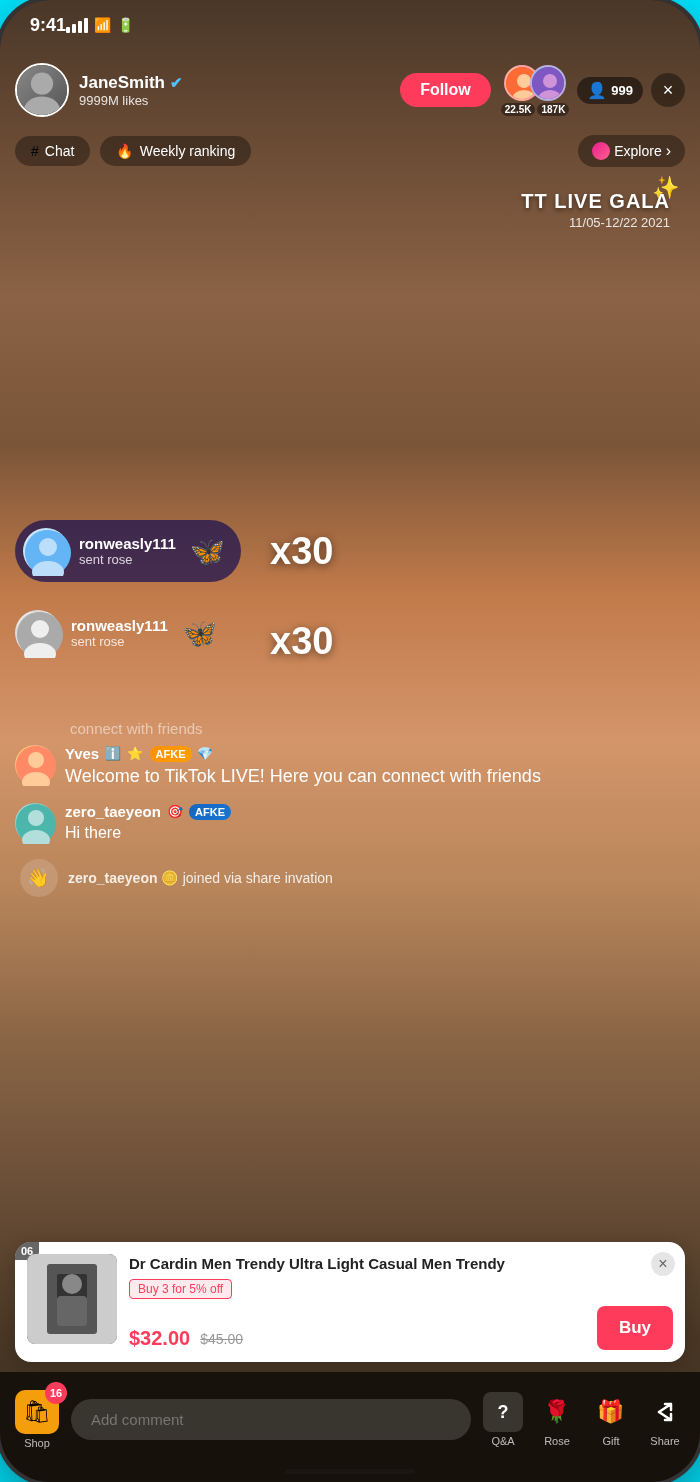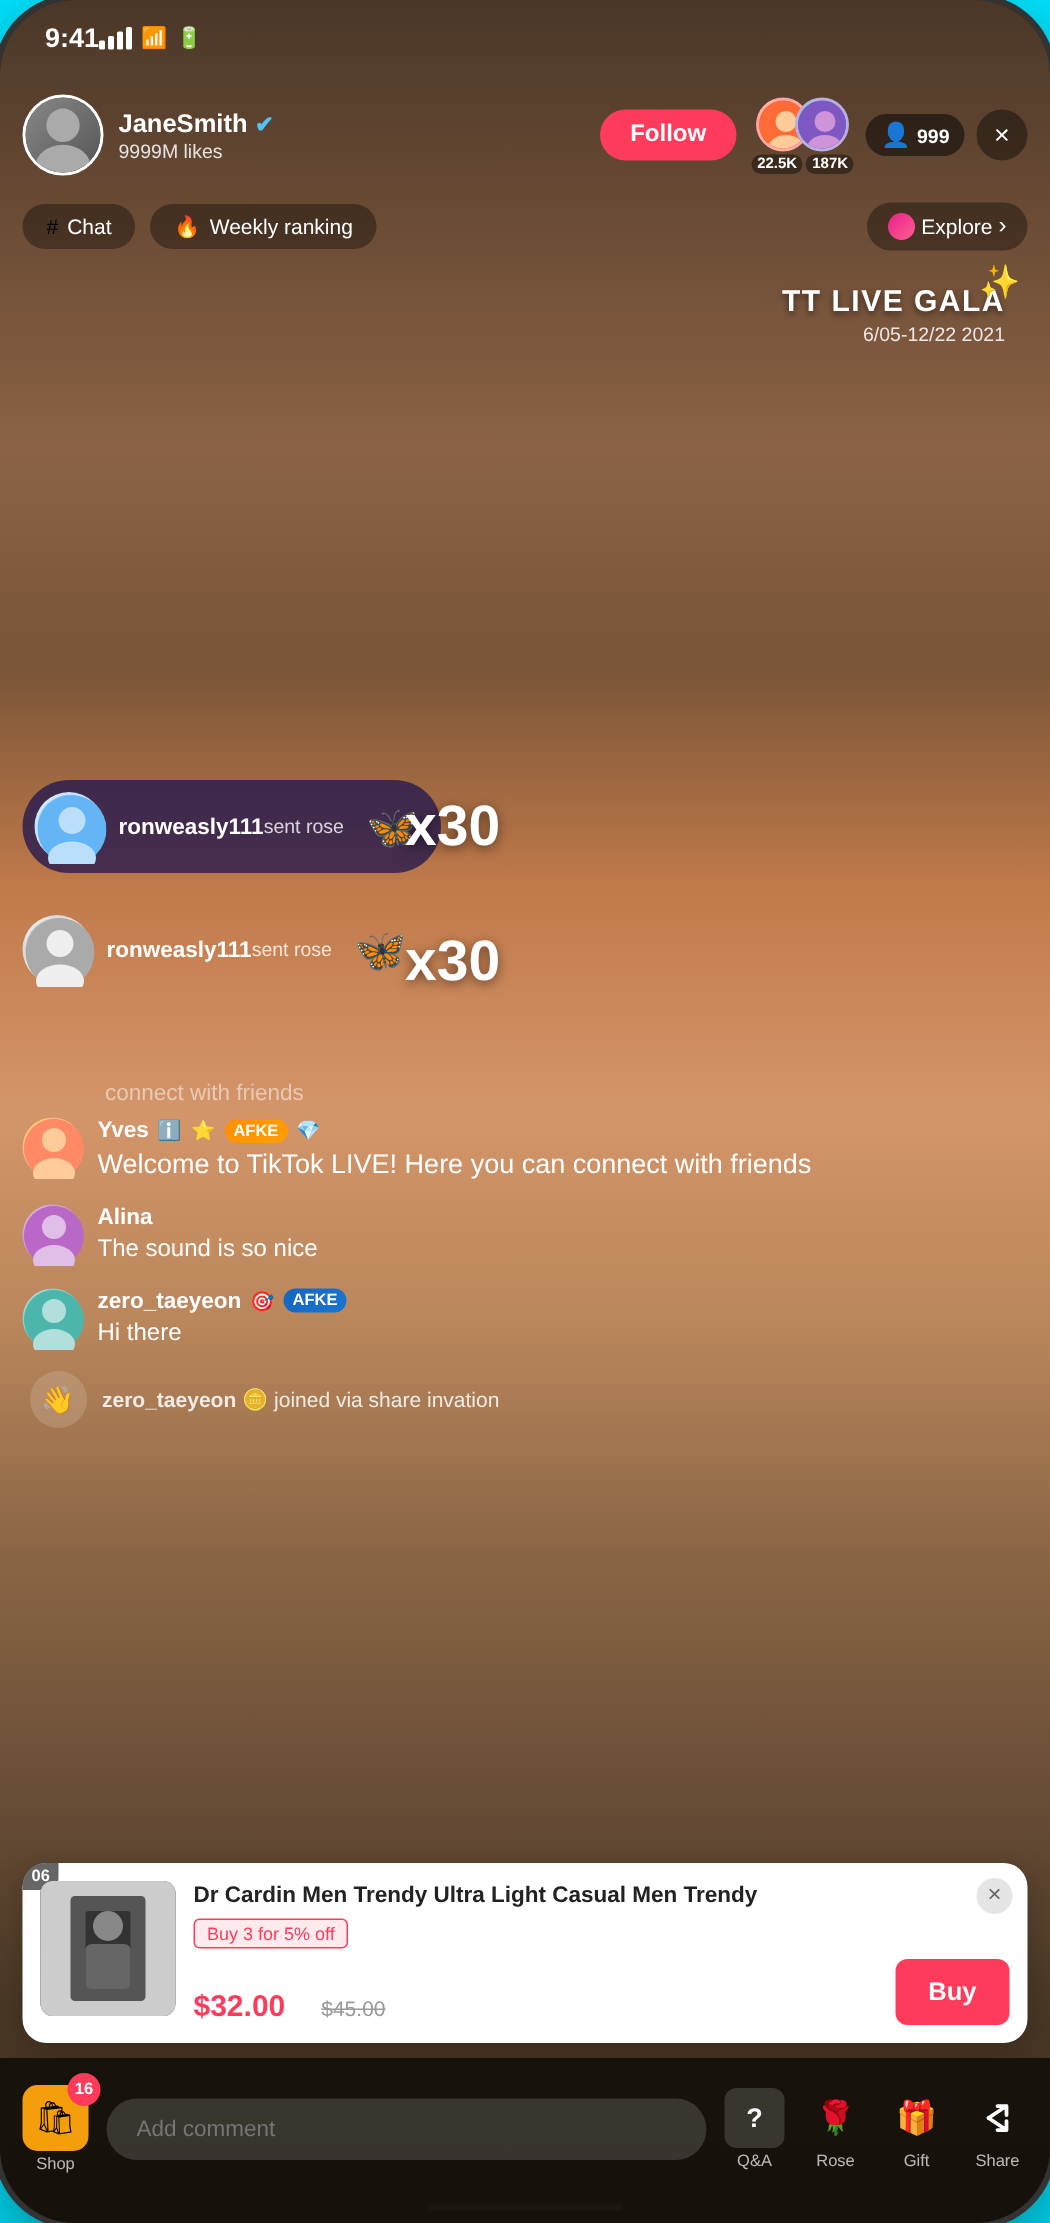--- a/index.html
+++ b/index.html
@@ -224,21 +224,21 @@
       background: linear-gradient(135deg, #90caf9, #64b5f6);
       border: 2px solid rgba(255,255,255,0.6);
       flex-shrink: 0;
     }
     .gift-avatar-2 {
       width: 46px; height: 46px; border-radius: 50%;
       background: linear-gradient(135deg, #ccc, #999);
       border: 2px solid rgba(255,255,255,0.6);
       flex-shrink: 0;
     }
-    .gift-user-text { display: flex; flex-direction: row; }
+    .gift-user-text { display: flex; flex-direction: column; }
     .gift-username { color: white; font-size: 15px; font-weight: 700; }
     .gift-action { color: rgba(255,255,255,0.8); font-size: 13px; }
     .gift-emoji {
       font-size: 28px;
       margin-left: 5px;
     }
 
     
     .chat-area {
       position: absolute;
@@ -358,21 +358,21 @@
       display: inline-block;
       background: rgba(255,59,92,0.1);
       color: #ff3b5c;
       border: 1px solid #ff3b5c;
       border-radius: 4px;
       padding: 2px 8px;
       font-size: 12px;
       margin-bottom: 6px;
     }
     .product-price-row {
-      display: flex; align-items: center; gap: 24px; margin-top: 22px;
+      display: flex; align-items: center; gap: 10px; margin-top: 22px;
     }
     .product-price {
       color: #ff3b5c;
       font-size: 20px;
       font-weight: 700;
     }
     .product-original {
       color: #999;
       font-size: 14px;
       text-decoration: line-through;
@@ -565,21 +565,21 @@
     <div class="explore-tab">
       <div class="explore-dot"></div>
       <span class="tab-label">Explore</span>
       <span style="color:white;font-size:16px;">›</span>
     </div>
   </div>
 
   <div class="live-banner">
     <span class="live-sparkle">✨</span>
     <div class="live-event-title">TT LIVE GALA</div>
-    <div class="live-event-date">6/05-12/22 2021</div>
+    <div class="live-event-date">11/05-12/22 2021</div>
   </div>
 
   <div class="gift-notification-1">
     <div class="gift-avatar">
       <svg width="46" height="46" viewBox="0 0 46 46">
         <circle cx="23" cy="23" r="23" fill="#64b5f6"></circle>
         <circle cx="23" cy="17" r="9" fill="#bbdefb"></circle>
         <ellipse cx="23" cy="42" rx="16" ry="11" fill="#bbdefb"></ellipse>
       </svg>
     </div>
@@ -623,35 +623,20 @@
           <span class="chat-username-text">Yves</span>
           <span class="badge-icon">ℹ️</span>
           <span class="badge-icon">⭐</span>
           <span class="badge-afke">AFKE</span>
           <span class="badge-icon">💎</span>
         </div>
         <div class="chat-text chat-text-large">Welcome to TikTok LIVE! Here you can connect with friends</div>
       </div>
     </div>
 
-    <div class="chat-message">
-      <div class="chat-avatar chat-avatar-alina">
-        <svg width="40" height="40" viewBox="0 0 40 40">
-          <circle cx="20" cy="20" r="20" fill="#ba68c8"></circle>
-          <circle cx="20" cy="14" r="8" fill="#e1bee7"></circle>
-          <ellipse cx="20" cy="36" rx="14" ry="10" fill="#e1bee7"></ellipse>
-        </svg>
-      </div>
-      <div class="chat-content">
-        <div class="chat-username-row">
-          <span class="chat-username-text">Alina</span>
-        </div>
-        <div class="chat-text">The sound is so nice</div>
-      </div>
-    </div>
 
     <div class="chat-message">
       <div class="chat-avatar chat-avatar-zero">
         <svg width="40" height="40" viewBox="0 0 40 40">
           <circle cx="20" cy="20" r="20" fill="#4db6ac"></circle>
           <circle cx="20" cy="14" r="8" fill="#b2dfdb"></circle>
           <ellipse cx="20" cy="36" rx="14" ry="10" fill="#b2dfdb"></ellipse>
         </svg>
       </div>
       <div class="chat-content">

